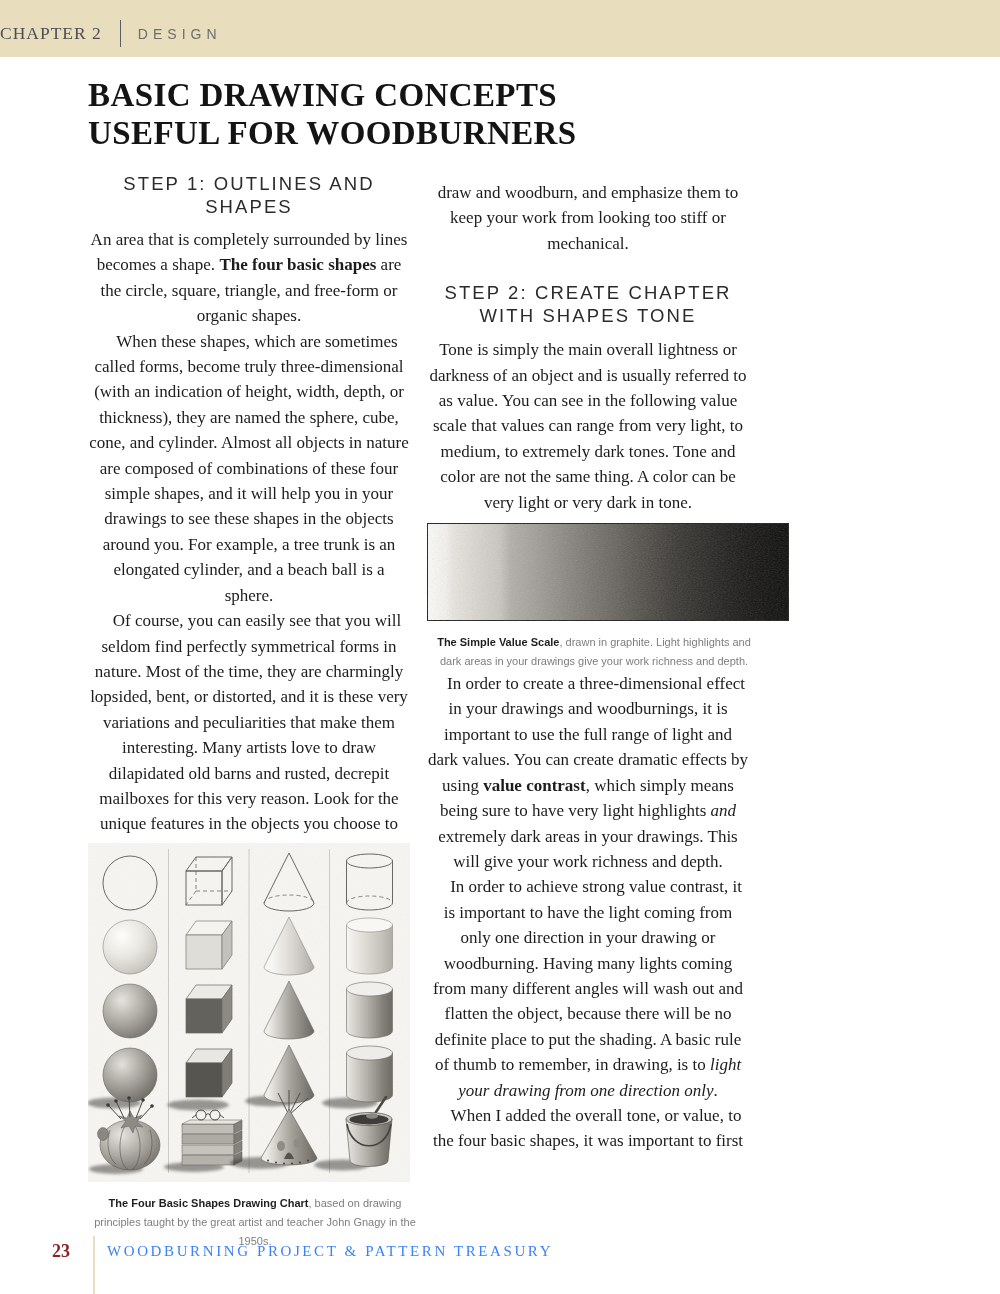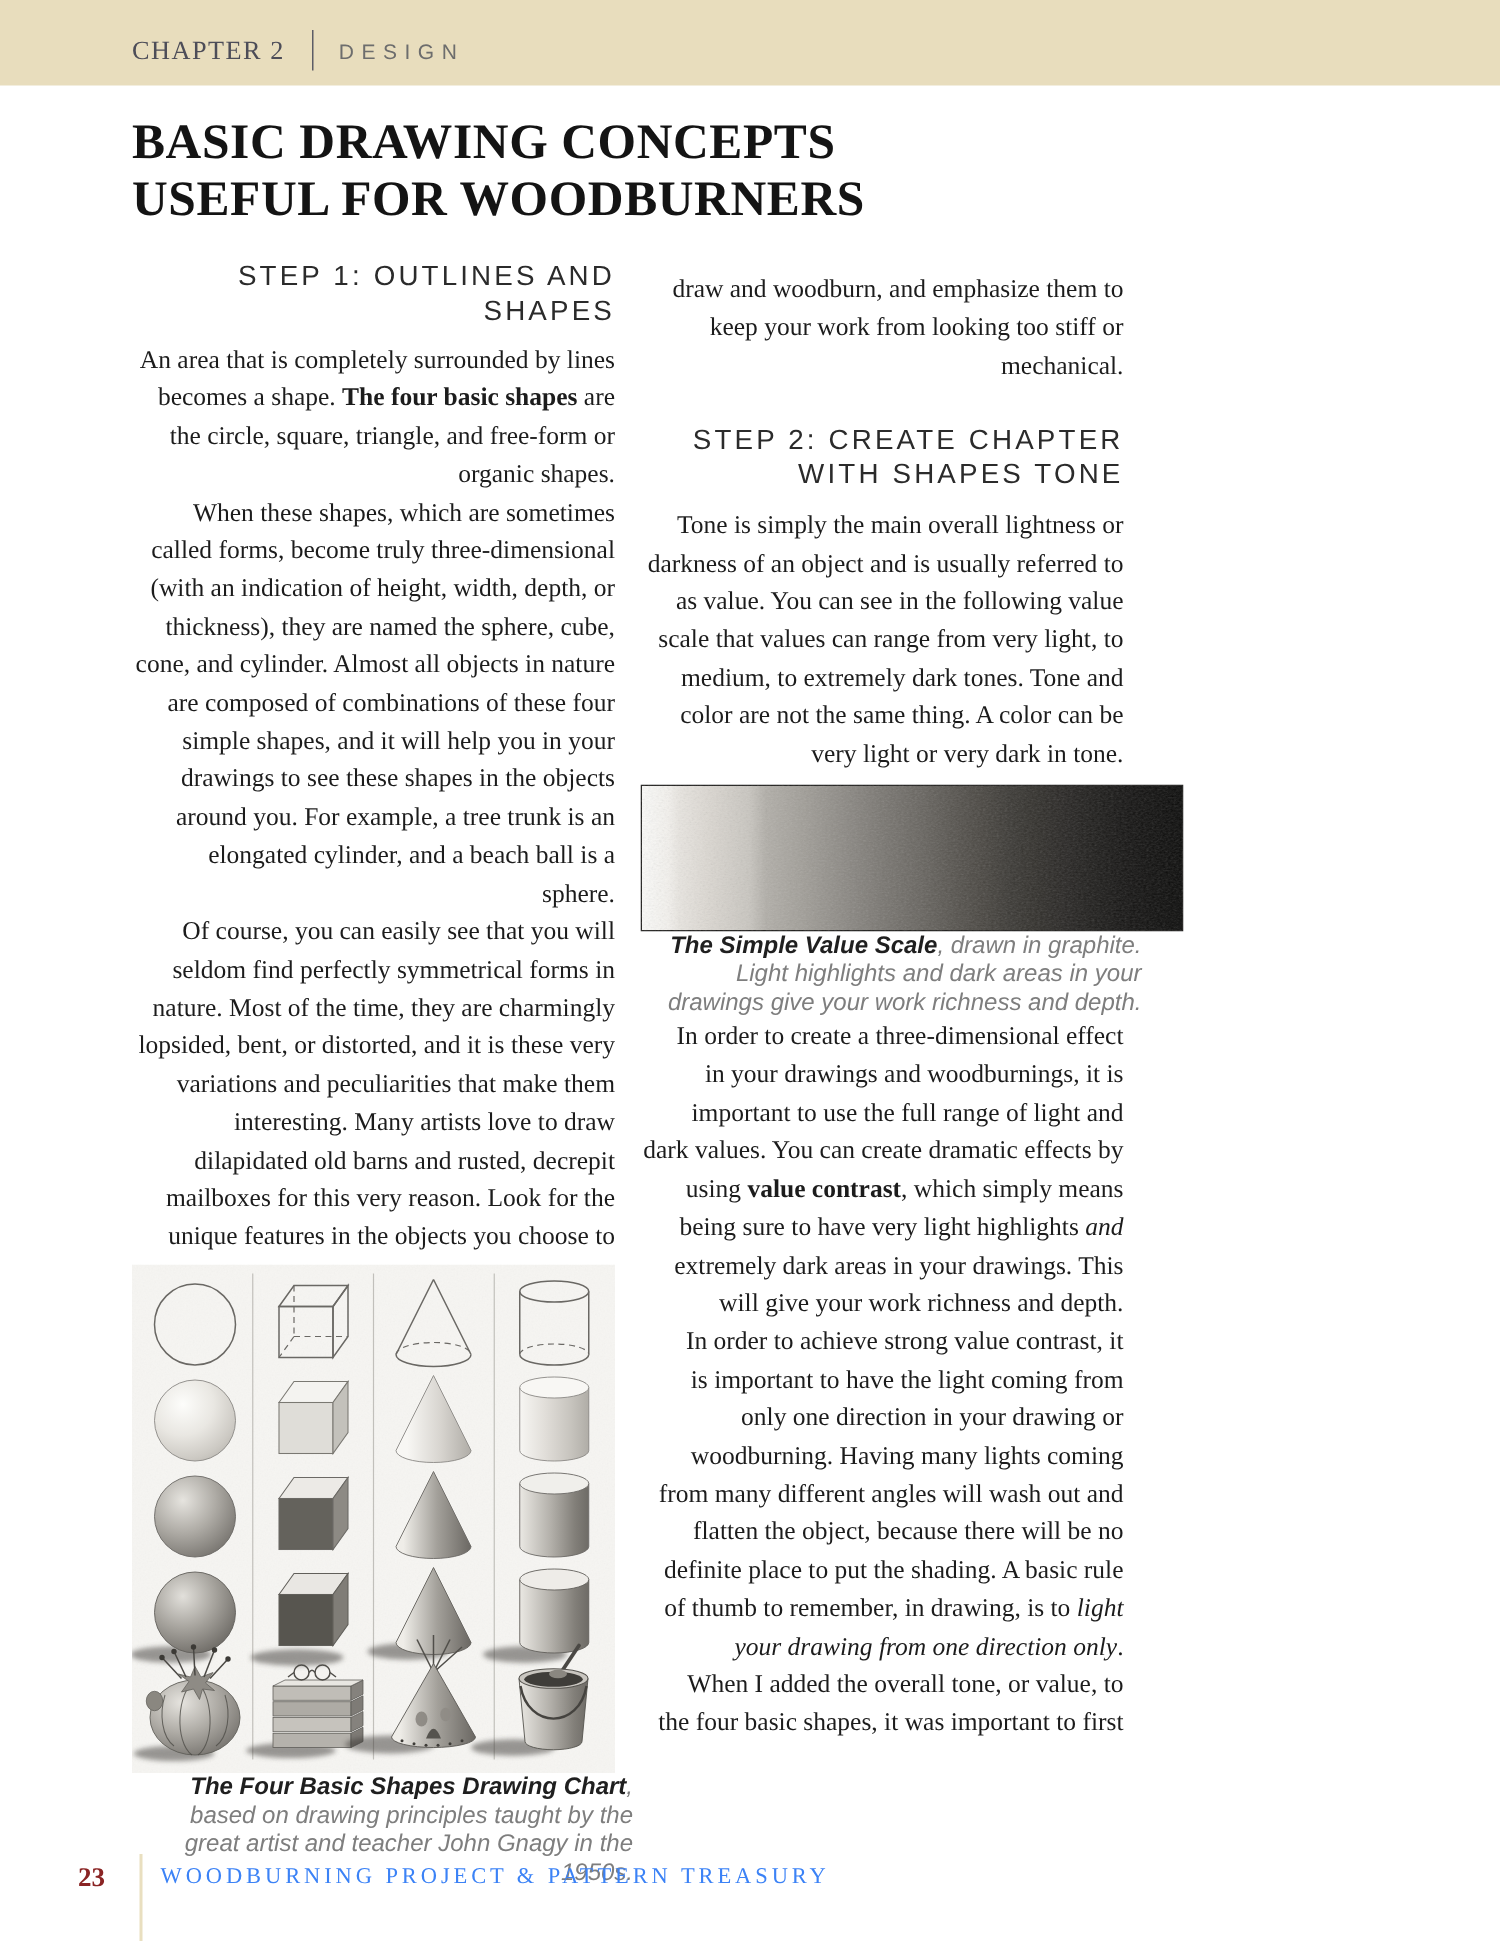--- a/index.html
+++ b/index.html
@@ -1,46 +1,46 @@
 <!DOCTYPE html>
 <html><head>
 <meta charset="utf-8">
 <style>
   html,body{margin:0;padding:0;background:#ffffff;}
   .page{position:relative;width:1000px;height:1294px;background:#ffffff;overflow:hidden;
         font-family:"Liberation Serif",serif;color:#1c1c1c;}
 
   
   .chapter-bar{position:absolute;top:0;left:0;width:100%;height:57px;background:#e8ddbd;
-               display:flex;align-items:center;box-sizing:border-box;padding-left:88px;padding-top:10px;}
+               display:flex;align-items:center;box-sizing:border-box;padding-top:10px;}
   .chapter-label{font-family:"Liberation Serif",serif;font-size:17.5px;letter-spacing:1px;color:#4d4d58;}
   .bar-divider{width:1px;height:27px;background:#5c5c66;margin:0 17px 0 18px;}
   .section-label{font-family:"Liberation Sans",sans-serif;font-size:14px;letter-spacing:5px;color:#6d6d6d;padding-top:1px;}
 
   
   .page-title{position:absolute;left:88px;top:76px;margin:0;font-family:"Liberation Serif",serif;
               font-weight:700;font-size:33px;line-height:38px;letter-spacing:0.4px;color:#141414;}
 
   
-  .col{position:absolute;width:322px;font-size:17px;line-height:25.4px;color:#1c1c1c;text-align:right;}
+  .col{position:absolute;width:322px;font-size:17px;line-height:25.4px;color:#1c1c1c;text-align:center;}
   .col-left{left:88px;top:172px;}
   .col-right{left:427px;top:180px;}
   .col p{margin:0;}
   .col p.indent{text-indent:16px;}
   h2.step{font-family:"Liberation Sans",sans-serif;font-weight:400;font-size:18.5px;
           letter-spacing:2.1px;color:#2b2b2b;margin:0 0 9px 0;line-height:23px;}
   h2.step2{margin:25px 0 10px 0;}
   .bld{font-weight:700;}
   .itl{font-style:italic;}
 
   figure{margin:0;padding:0;}
   .shapes-figure{margin-top:6px;width:322px;height:339px;}
   .value-scale-figure{margin-top:8px;width:362px;height:98px;}
-  .caption{font-family:"Liberation Sans",sans-serif;font-size:16px;line-height:19px;
-           color:#7e7e7e;margin-top:0;width:334px;font-style:italic;}
+  .caption{font-family:"Liberation Sans",sans-serif;font-size:11px;line-height:19px;
+           color:#7e7e7e;margin-top:12px;width:334px;}
   .caption .cap-bold{color:#1f1f1f;font-weight:700;}
   .para-after-caption{margin-top:36px;}
 
   
   .page-number{position:absolute;left:52px;top:1241px;font-family:"Liberation Serif",serif;
                font-weight:700;font-size:18px;color:#8a2424;}
   .footer-divider{position:absolute;left:93px;top:1236px;width:2px;height:58px;background:#e9dfc0;}
   .book-title{position:absolute;left:107px;top:1243px;font-family:"Liberation Serif",serif;
               font-size:15px;letter-spacing:2.6px;color:#3b82f6;}
 </style>

